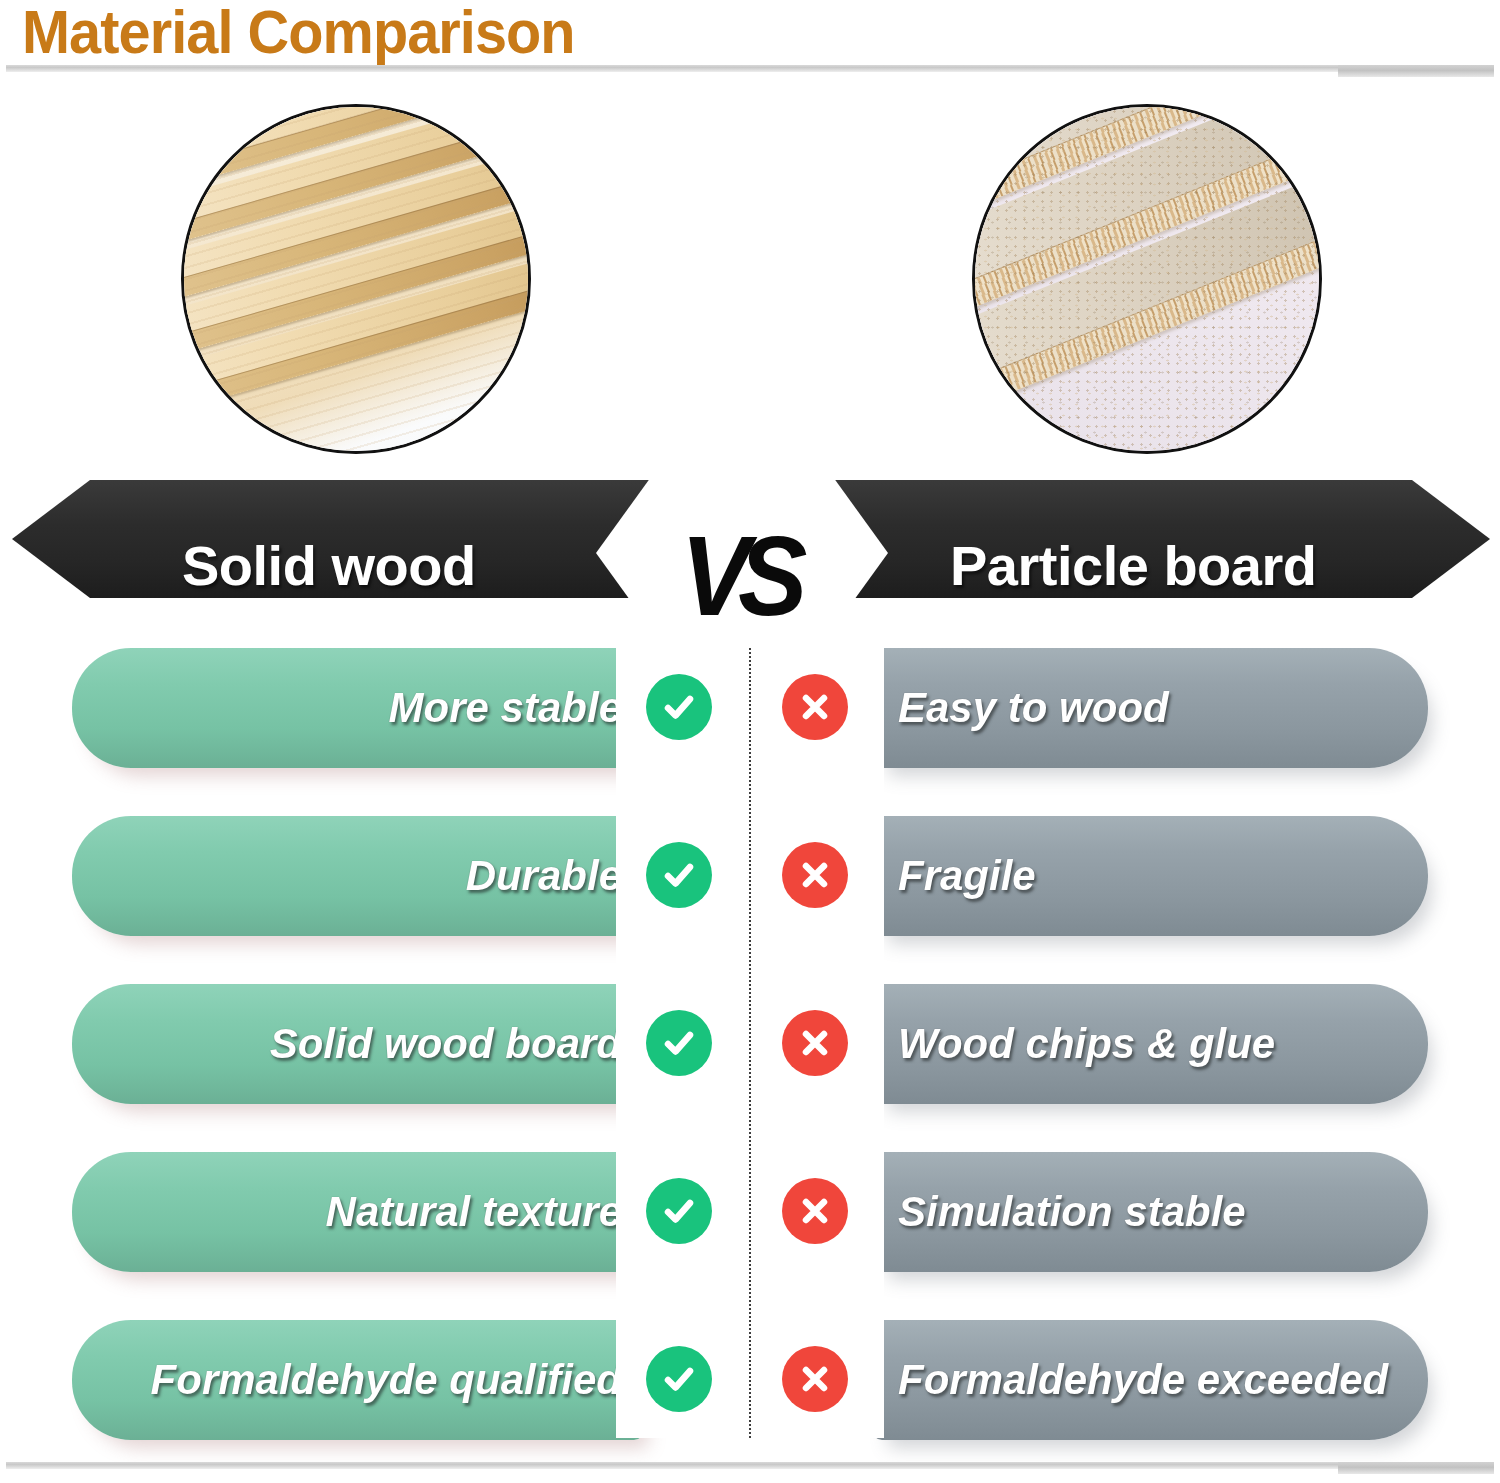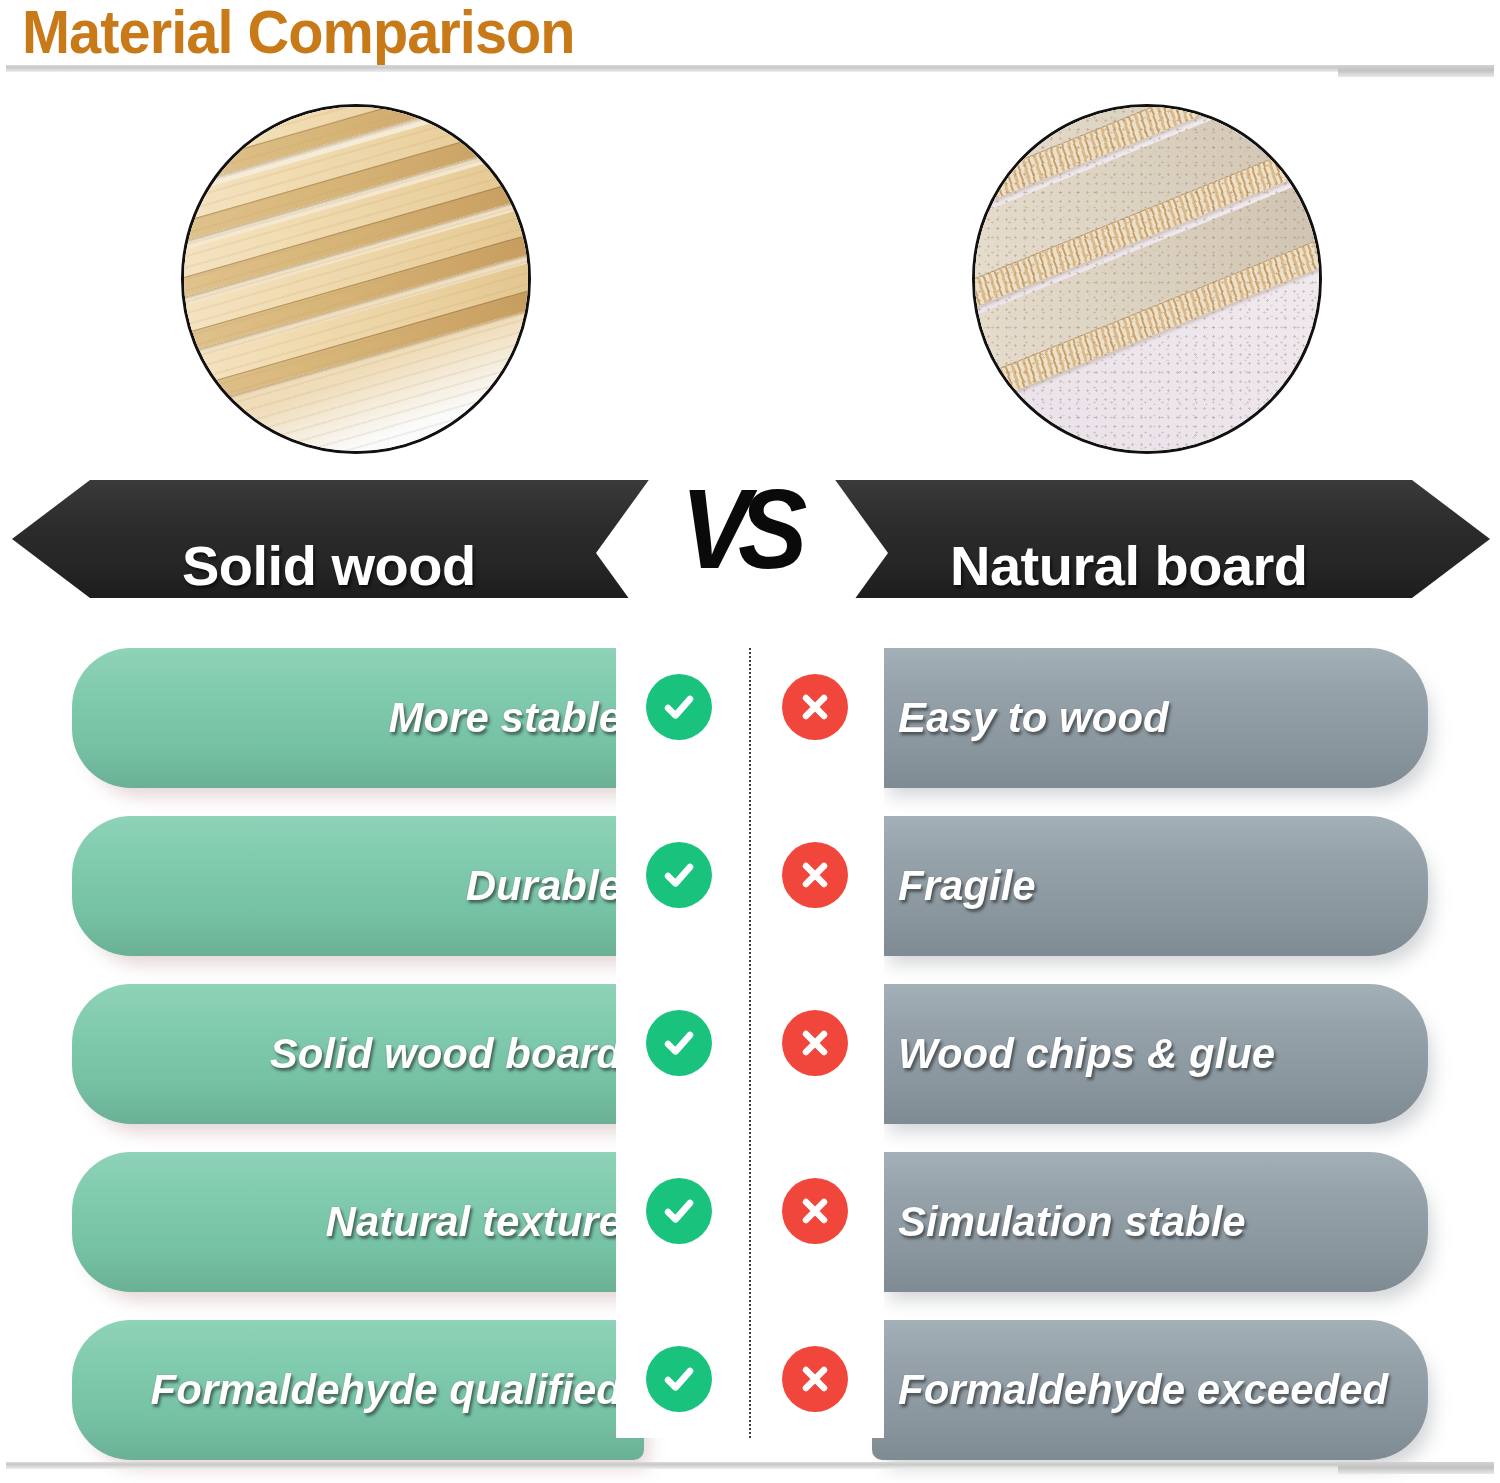--- a/index.html
+++ b/index.html
@@ -184,21 +184,21 @@
   #vs-hex {
     position: absolute;
     left: 596px;
     top: 0px;
     width: 292px;
     height: 166px;
     background: #ffffff;
     clip-path: polygon(0 50%, 60px 0, calc(100% - 60px) 0, 100% 50%, calc(100% - 60px) 100%, 60px 100%);
     filter: drop-shadow(6px 9px 8px rgba(0,0,0,.40));
     display: flex;
-    align-items: flex-start;
+    align-items: flex-end;
     justify-content: center;
   }
   #vs-text {
     font-family: "Liberation Sans", sans-serif;
     font-weight: bold;
     font-style: italic;
     font-size: 104px;
     color: #0a0a0a;
     letter-spacing: -12px;
     transform: scaleY(1.08);
@@ -216,21 +216,21 @@
   .cmp-row {
     position: absolute;
     left: 0;
     width: 1500px;
     height: 118px;
   }
   
   .pill {
     position: absolute;
     top: 0;
-    height: 140px;
+    height: 120px;
     display: flex;
     align-items: center;
     box-sizing: border-box;
   }
   .pill-left {
     left: 72px;
     width: 572px;
     border-radius: 59px 10px 10px 59px;
     background: linear-gradient(to bottom, #8fd3b9 0%, #81cbae 30%, #76c2a4 68%, #6bb095 100%);
     box-shadow: 10px 14px 18px -6px rgba(170,120,120,.32);
@@ -346,21 +346,21 @@
       </div>
     <div class="pb-speckle"></div>
   </div>
 </div>
 
 <div id="vs-banner">
   <div class="banner-arrow" id="banner-left">
     <span class="banner-label">Solid wood</span>
   </div>
   <div class="banner-arrow" id="banner-right">
-    <span class="banner-label">Natural board</span>
+    <span class="banner-label">Particle board</span>
   </div>
   <div id="vs-hex">
     <span id="vs-text">VS</span>
   </div>
 </div>
 
 <div id="comparison">
 
   <div class="cmp-row" style="top:0px;">
     <div class="pill pill-left">

